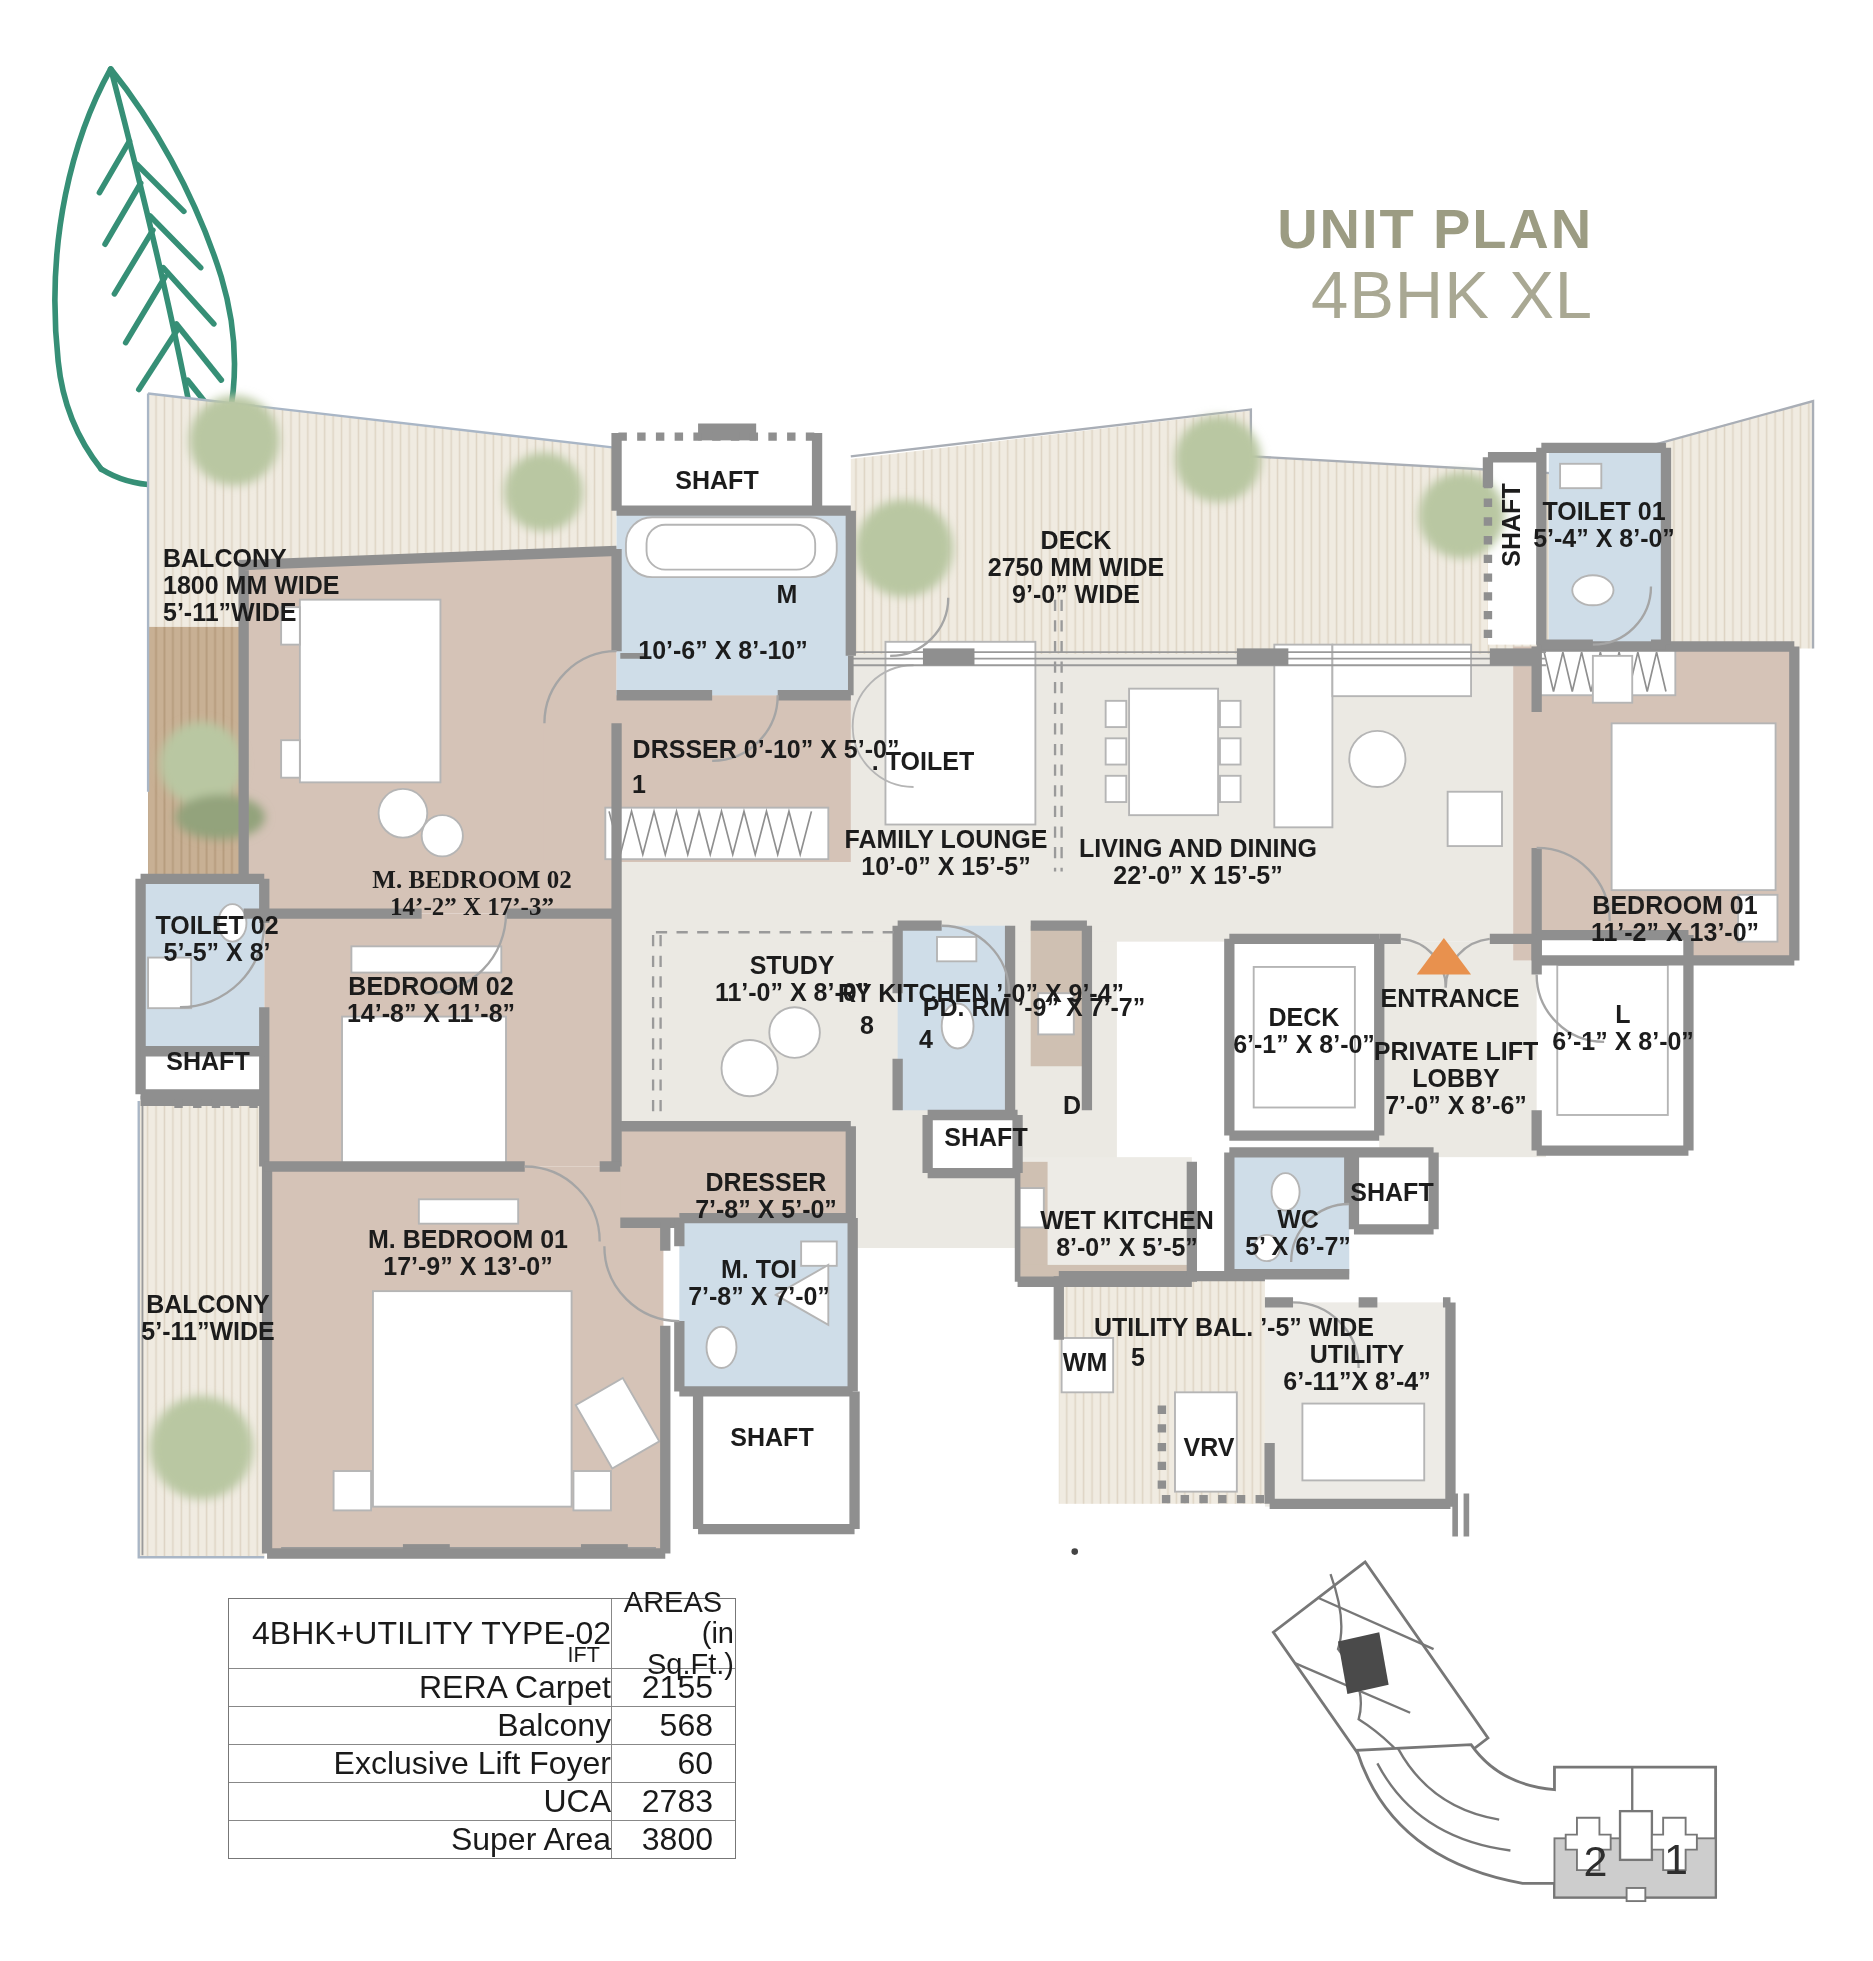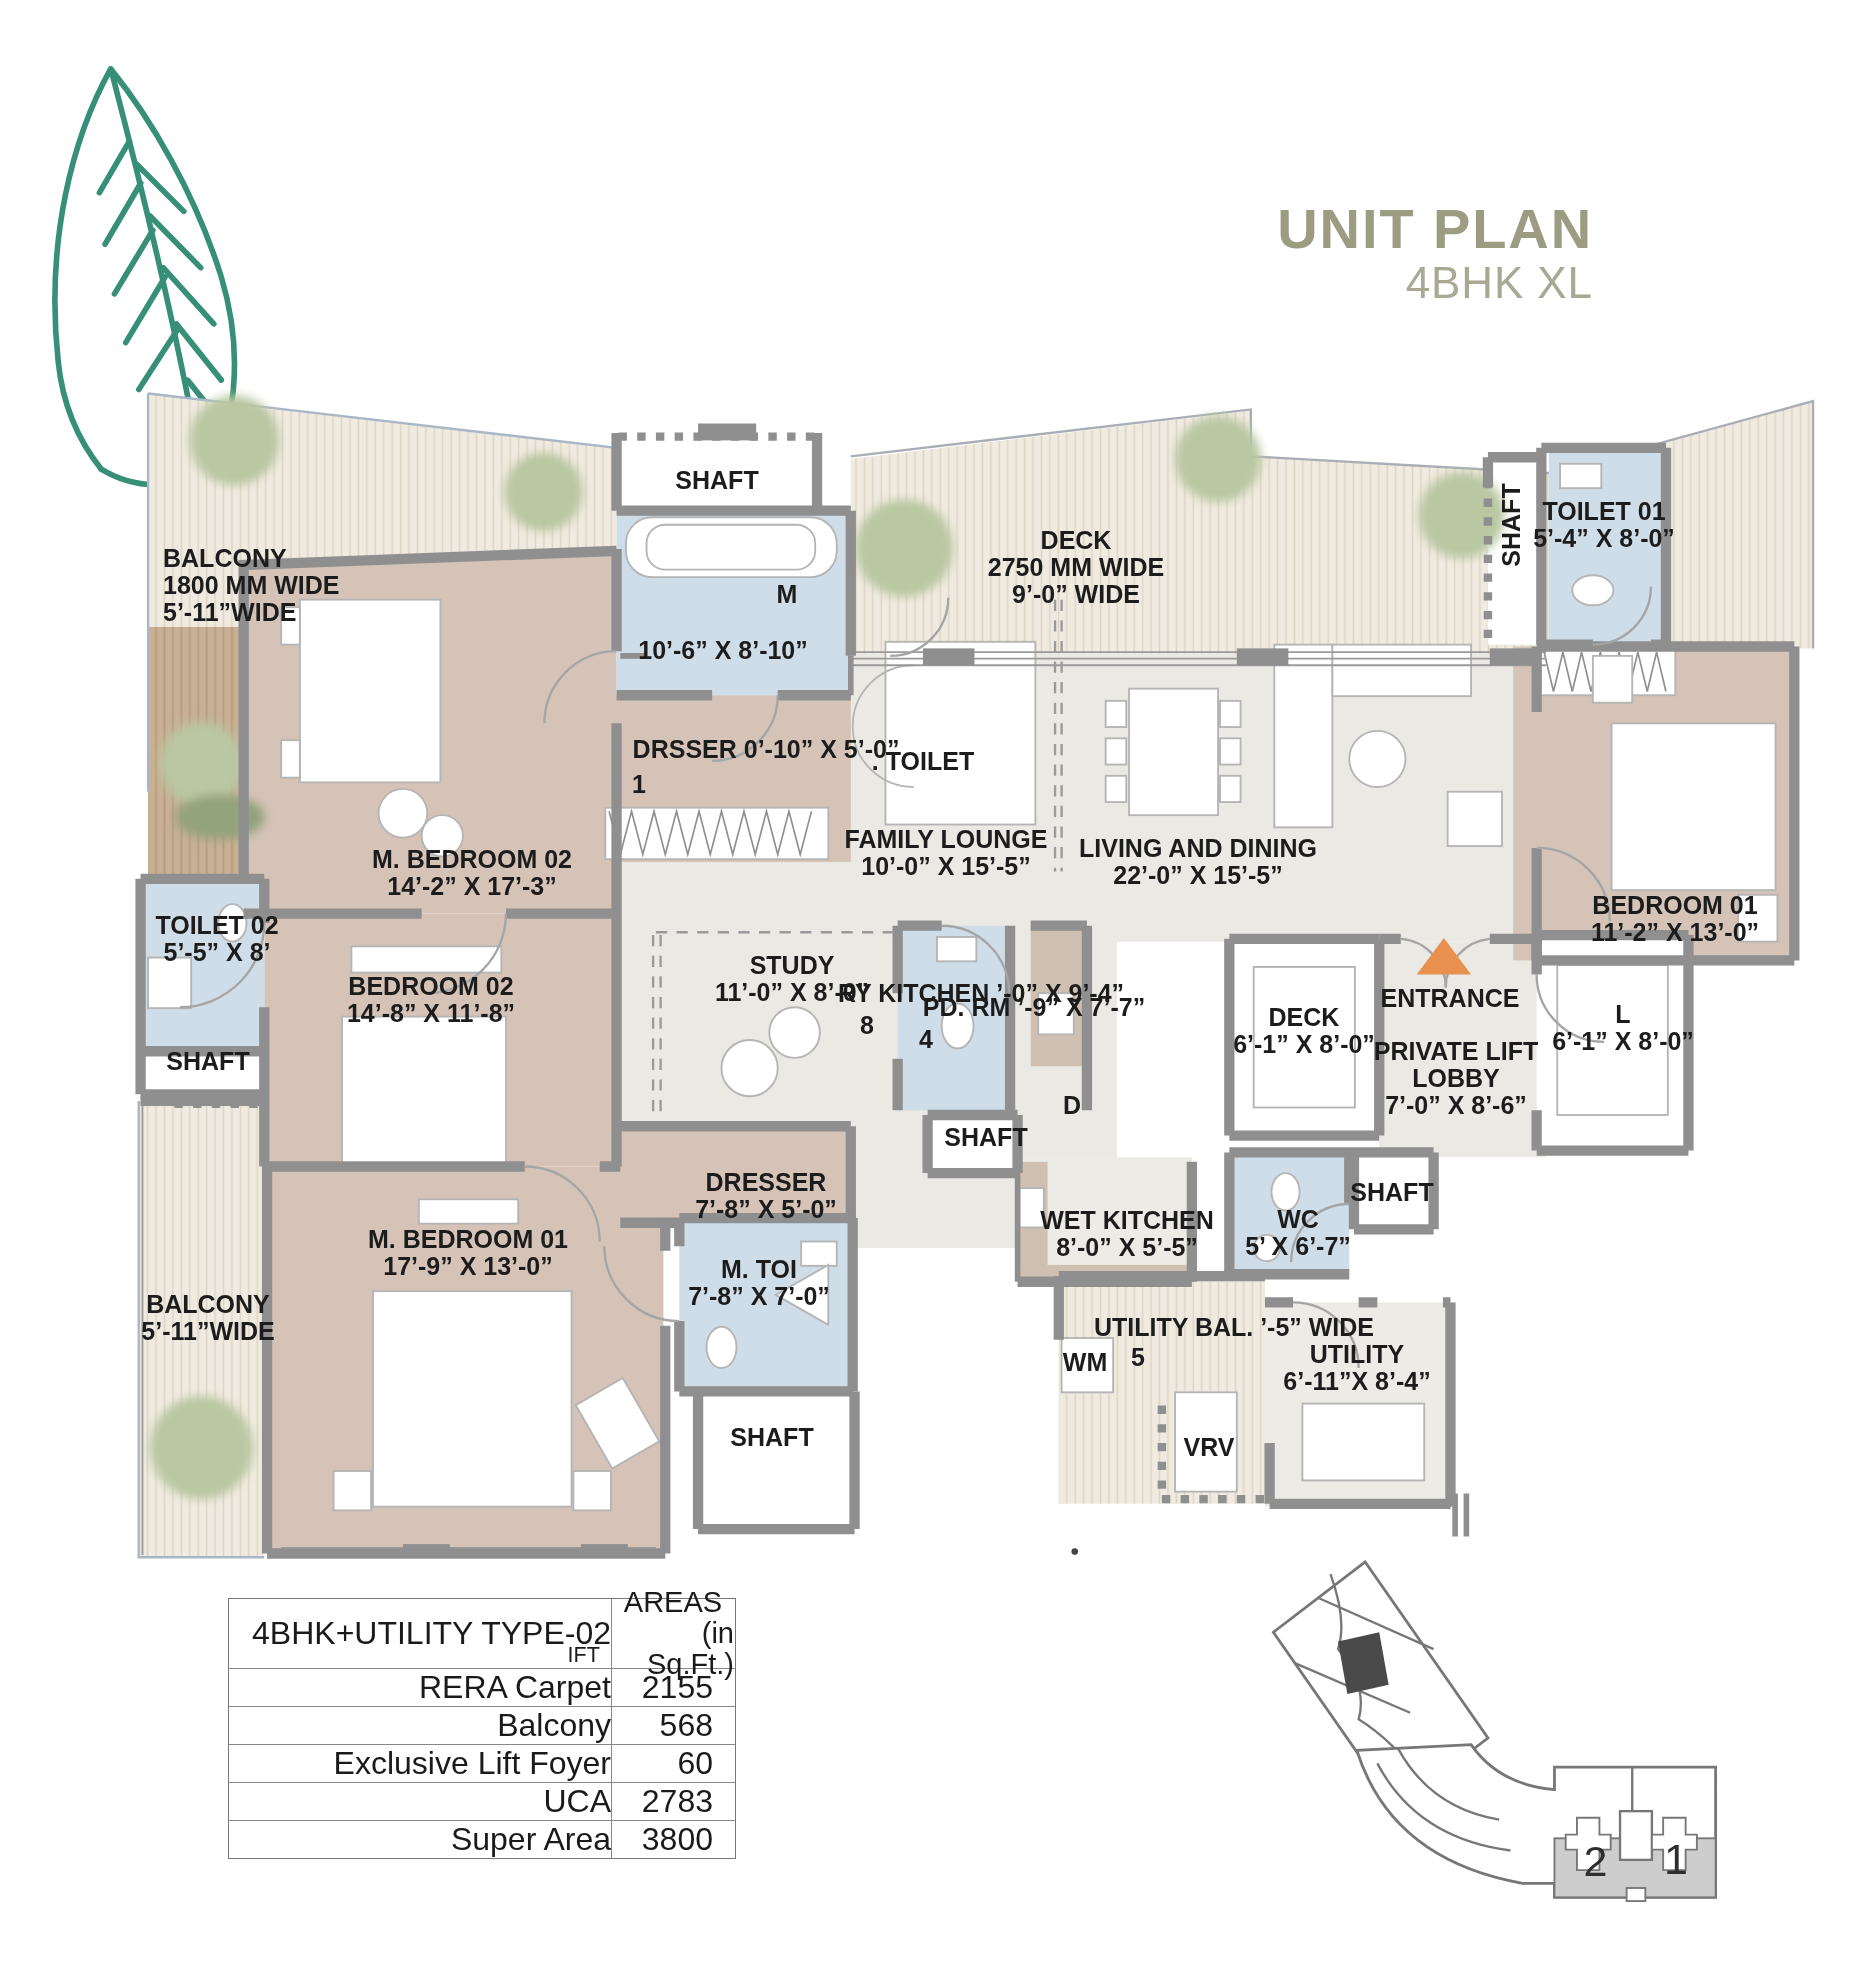--- a/index.html
+++ b/index.html
@@ -2,21 +2,21 @@
 <html style="--olive: #9c9c83; --olive2: #a9a893; --teal: #368f76; --orange: #e8914e; --ink: #1c1c1c; --wall: #8f8f8f; --tan: #d5c3b7; --blue: #cfdde8; --marble: #ebe9e3; --cream: #f0ebe1; --stripe: #ded4c4; --wood: #c8b094; --woodstripe: #b79d7e; --shade: #cdcdcd; --tree: #b9c7a2; --treedark: #93a37c; --bluish: #a9b6c6;font-size:15px"><head>
 <meta charset="utf-8">
 <style>
   html,body{margin:0;padding:0;background:#ffffff;}
   body{width:1874px;height:1962px;position:relative;overflow:hidden;
        font-family:"Liberation Sans", sans-serif;color:var(--ink,#1c1c1c);}
   .stage{position:absolute;inset:0;}
   
   .titleblock{position:absolute;top:199px;right:281px;text-align:right;line-height:1.08;}
   .titleblock .t1{font-size:56px;font-weight:bold;letter-spacing:1.9px;color:var(--olive);}
-  .titleblock .t2{font-size:44px;font-weight:400;letter-spacing:0.9px;color:var(--olive2);}
+  .titleblock .t2{font-size:67px;font-weight:400;letter-spacing:0.9px;color:var(--olive2);}
   .leaf{position:absolute;top:52px;right:0;width:272px;height:450px;}
   
   .lbl{position:absolute;font-size:25px;line-height:27px;font-weight:600;
        color:var(--ink);text-align:center;white-space:nowrap;transform:translateX(-50%);}
   .lbl.lft{transform:none;text-align:left;}
   .lbl.vrt{transform:translate(-50%,-50%) rotate(-90deg);}
   
   svg{position:absolute;left:0;top:0;}
   .f-cream{fill:url(#pStripe);} .f-wood{fill:url(#pWood);}
   .f-tan{fill:var(--tan);} .f-blue{fill:var(--blue);} .f-marble{fill:var(--marble);}
@@ -332,21 +332,21 @@
       </div>
   <div class="lbl" style="left:766px;top:736px;">
         <div>DRSSER  0’-10” X 5’-0”</div>
       </div>
   <div class="lbl" style="left:639px;top:771px;">
         <div>1</div>
       </div>
   <div class="lbl" style="left:923px;top:748px;">
         <div>. TOILET</div>
       </div>
-  <div class="lbl" style="left:472px;top:846px;">
+  <div class="lbl" style="left:472px;top:866px;font-family:Liberation Serif, serif;">
         <div>M. BEDROOM 02</div>
         <div>14’-2” X 17’-3”</div>
       </div>
   <div class="lbl" style="left:946px;top:826px;">
         <div>FAMILY LOUNGE</div>
         <div>10’-0” X 15’-5”</div>
       </div>
   <div class="lbl" style="left:1198px;top:835px;">
         <div>LIVING AND DINING</div>
         <div>22’-0” X 15’-5”</div>

